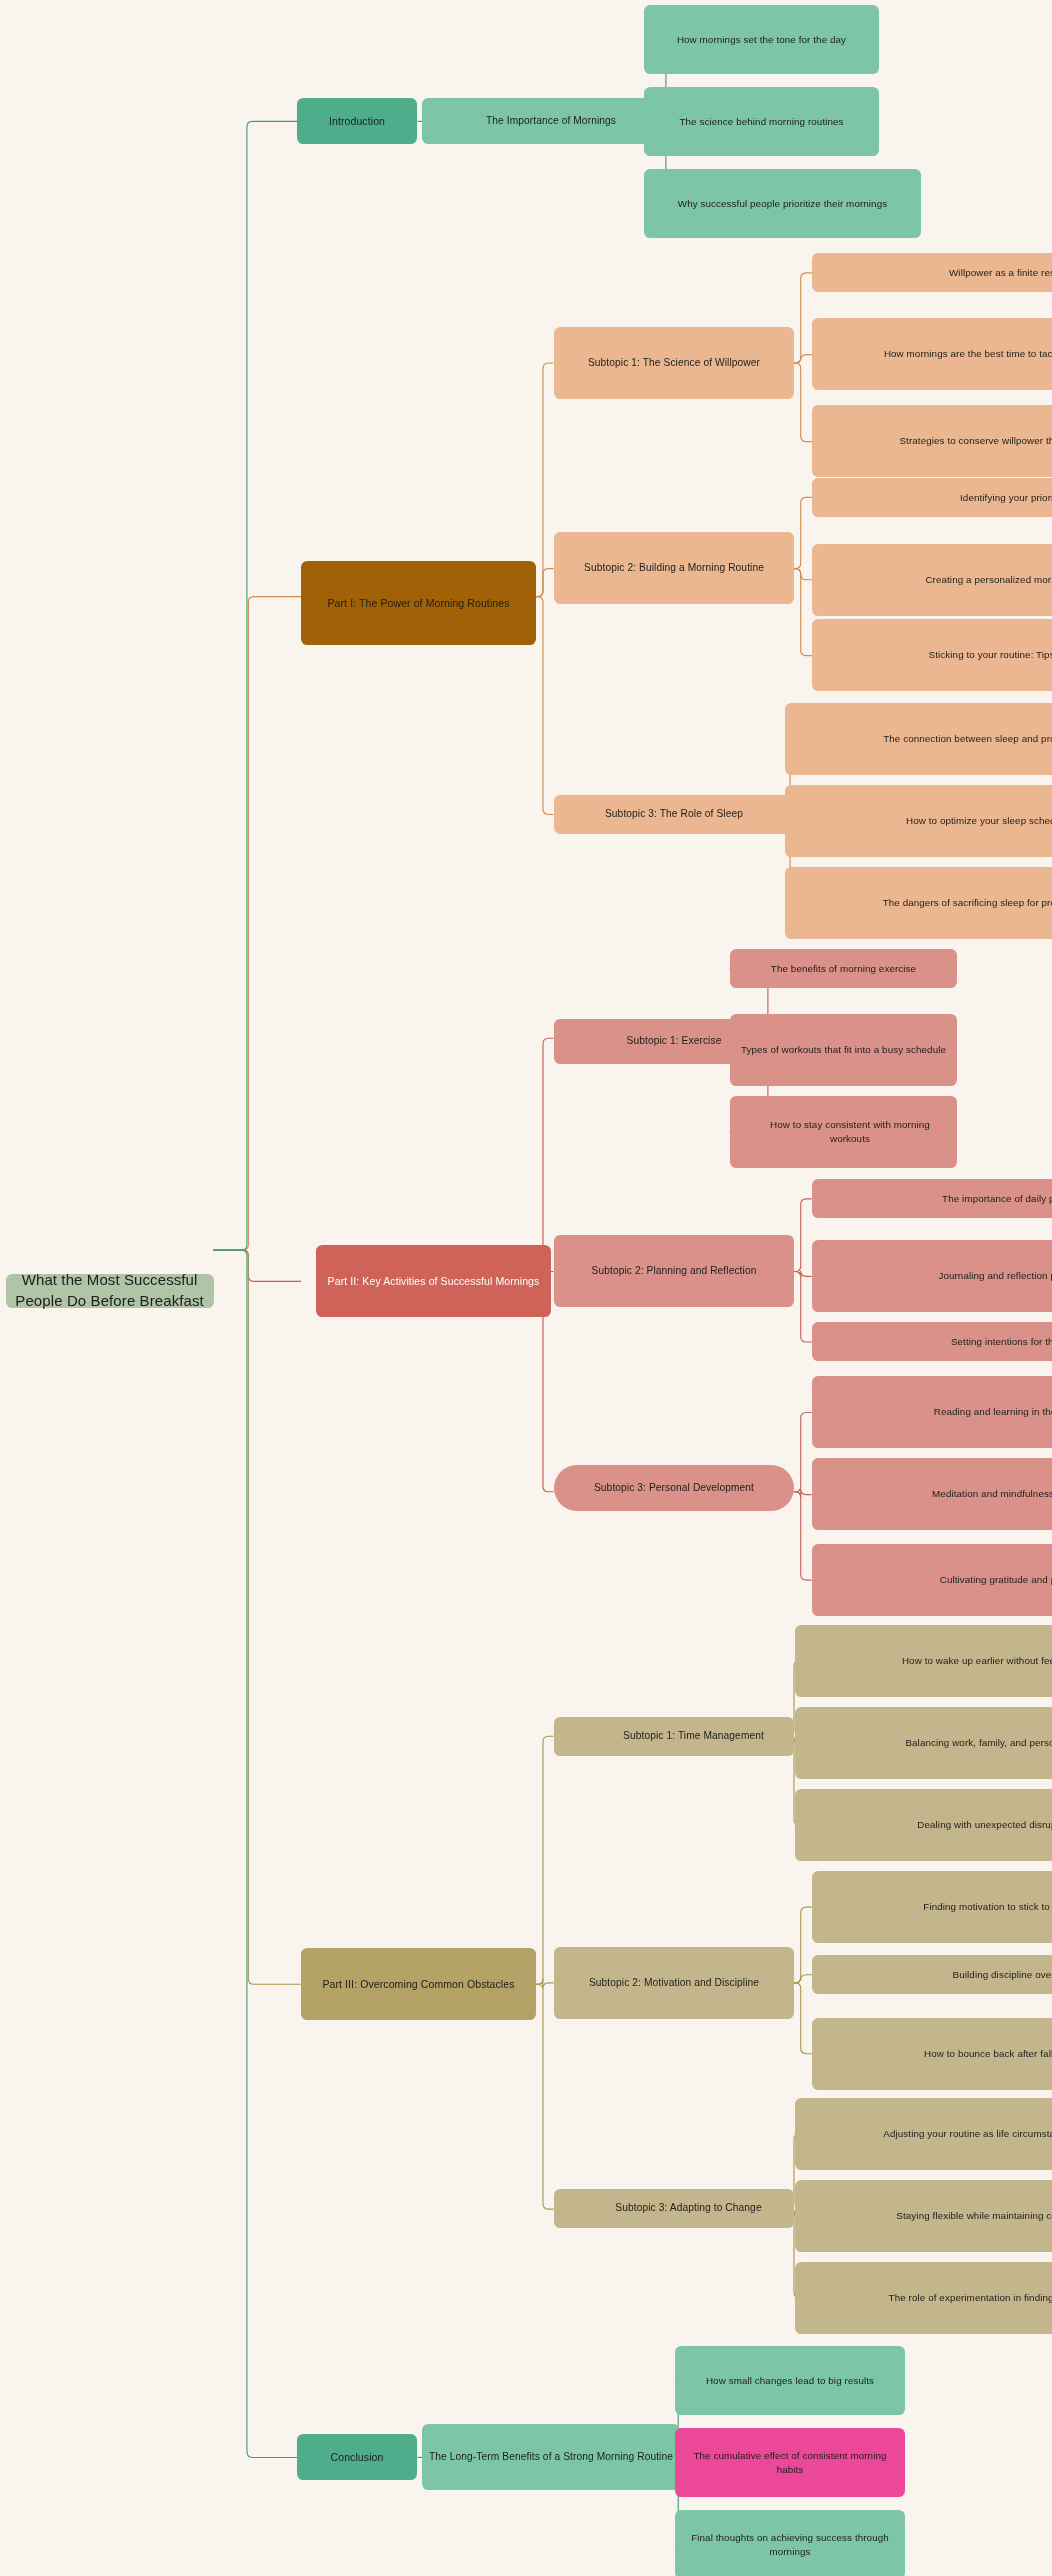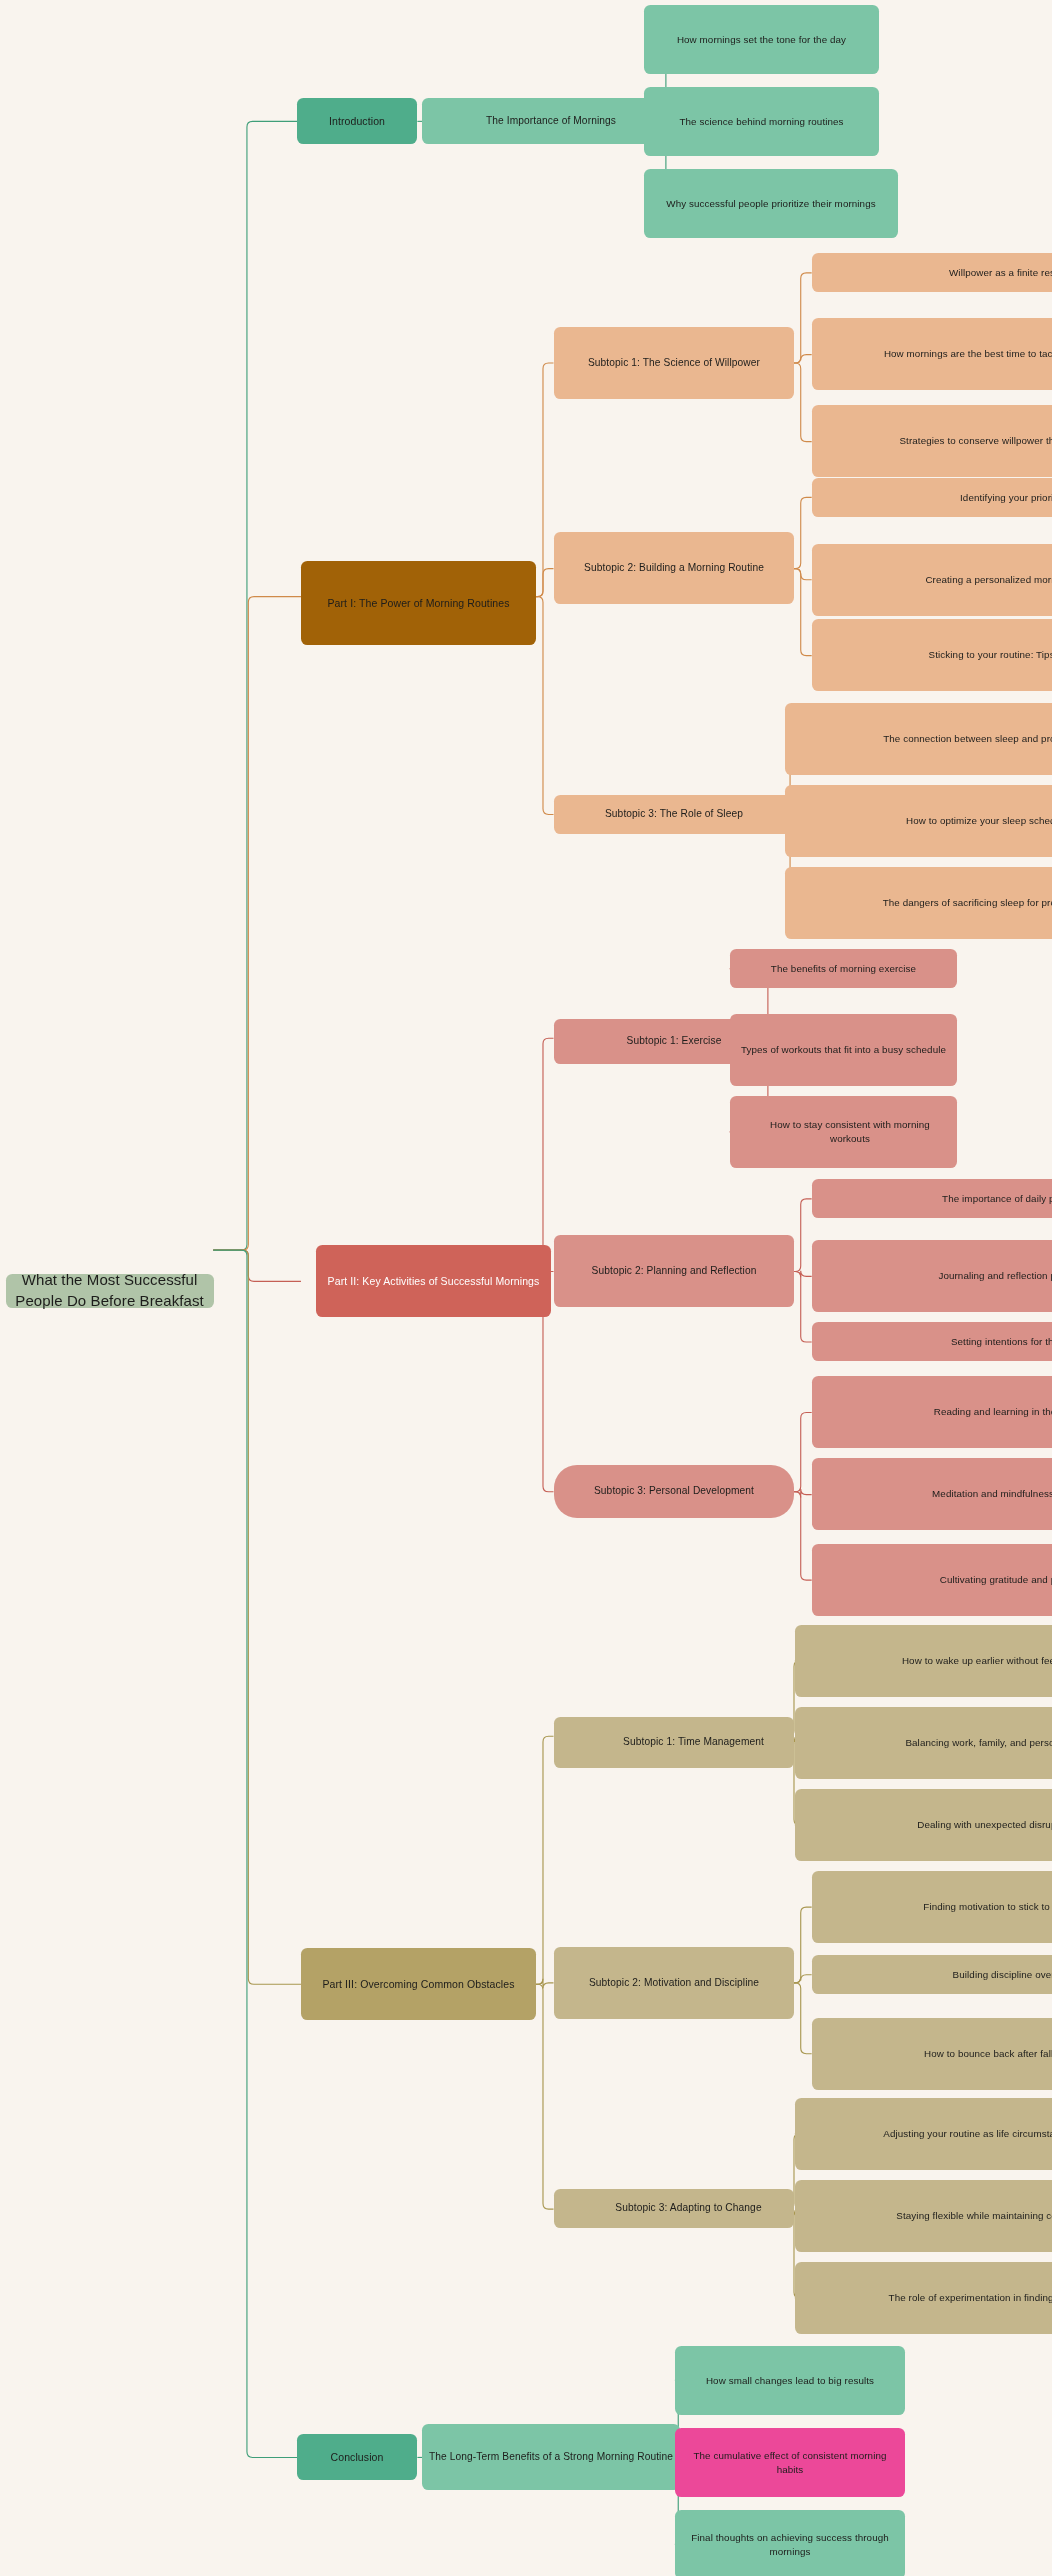--- a/index.html
+++ b/index.html
@@ -93,21 +93,21 @@
       </div>
       <div class="node lvl-2" style="left: 422px; top: 98px; width: 258px; height: 46px; background: rgb(124, 197, 166);">
         <span>The Importance of Mornings</span>
       </div>
       <div class="node lvl-3" style="left: 644px; top: 4.9px; width: 235px; height: 69px; background: rgb(124, 197, 166);">
         <span>How mornings set the tone for the day</span>
       </div>
       <div class="node lvl-3" style="left: 644px; top: 87px; width: 235px; height: 69px; background: rgb(124, 197, 166);">
         <span>The science behind morning routines</span>
       </div>
-      <div class="node lvl-3" style="left: 644px; top: 169px; width: 254px; height: 69px; background: rgb(124, 197, 166);">
+      <div class="node lvl-3" style="left: 644px; top: 169px; width: 277px; height: 69px; background: rgb(124, 197, 166);">
         <span>Why successful people prioritize their mornings</span>
       </div>
       <div class="node lvl-1" style="left: 301px; top: 561px; width: 235px; height: 84px; background: #a16207;">
         <span>Part I: The Power of Morning Routines</span>
       </div>
       <div class="node lvl-2" style="left: 554px; top: 327px; width: 240px; height: 72px; background: rgb(234, 183, 144);">
         <span>Subtopic 1: The Science of Willpower</span>
       </div>
       <div class="node lvl-3" style="left: 812px; top: 253px; width: 405px; height: 39px; background: rgb(234, 183, 144);">
         <span>Willpower as a finite resource</span>
@@ -162,36 +162,36 @@
       </div>
       <div class="node lvl-3" style="left: 812px; top: 1179px; width: 405px; height: 39px; background: rgb(217, 145, 137);">
         <span>The importance of daily planning</span>
       </div>
       <div class="node lvl-3" style="left: 812px; top: 1240px; width: 405px; height: 72px; background: rgb(217, 145, 137);">
         <span>Journaling and reflection practices</span>
       </div>
       <div class="node lvl-3" style="left: 812px; top: 1322px; width: 405px; height: 39px; background: rgb(217, 145, 137);">
         <span>Setting intentions for the day</span>
       </div>
-      <div class="node lvl-2" style="left: 554px; top: 1465px; width: 240px; height: 53px; background: rgb(217, 145, 137); border-radius: 23px;">
+      <div class="node lvl-2" style="left: 554px; top: 1465px; width: 240px; height: 46px; background: rgb(217, 145, 137); border-radius: 23px;">
         <span>Subtopic 3: Personal Development</span>
       </div>
       <div class="node lvl-3" style="left: 812px; top: 1376px; width: 405px; height: 72px; background: rgb(217, 145, 137);">
         <span>Reading and learning in the morning</span>
       </div>
       <div class="node lvl-3" style="left: 812px; top: 1458px; width: 405px; height: 72px; background: rgb(217, 145, 137);">
         <span>Meditation and mindfulness practices</span>
       </div>
       <div class="node lvl-3" style="left: 812px; top: 1544px; width: 405px; height: 72px; background: rgb(217, 145, 137);">
         <span>Cultivating gratitude and positivity</span>
       </div>
       <div class="node lvl-1" style="left: 301px; top: 1948px; width: 235px; height: 72px; background: rgb(180, 162, 102);">
         <span>Part III: Overcoming Common Obstacles</span>
       </div>
-      <div class="node lvl-2" style="left: 554px; top: 1717px; width: 240px; height: 51px; background: rgb(196, 182, 140); padding-left: 46px;">
+      <div class="node lvl-2" style="left: 554px; top: 1717px; width: 240px; height: 39px; background: rgb(196, 182, 140); padding-left: 46px;">
         <span>Subtopic 1: Time Management</span>
       </div>
       <div class="node lvl-3" style="left: 795px; top: 1625px; width: 405px; height: 72px; background: rgb(196, 182, 140);">
         <span>How to wake up earlier without feeling tired</span>
       </div>
       <div class="node lvl-3" style="left: 795px; top: 1707px; width: 405px; height: 72px; background: rgb(196, 182, 140);">
         <span>Balancing work, family, and personal time</span>
       </div>
       <div class="node lvl-3" style="left: 795px; top: 1789px; width: 405px; height: 72px; background: rgb(196, 182, 140);">
         <span>Dealing with unexpected disruptions</span>

